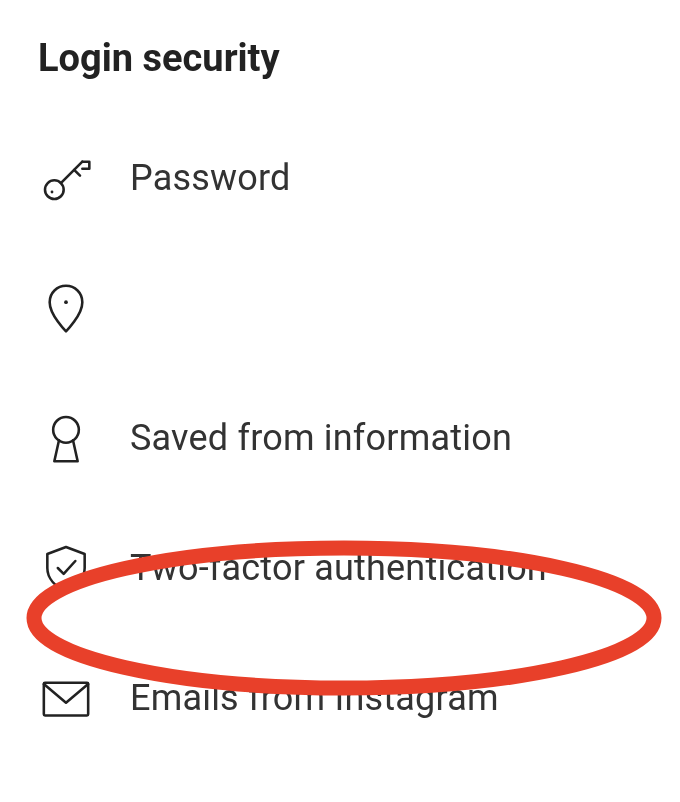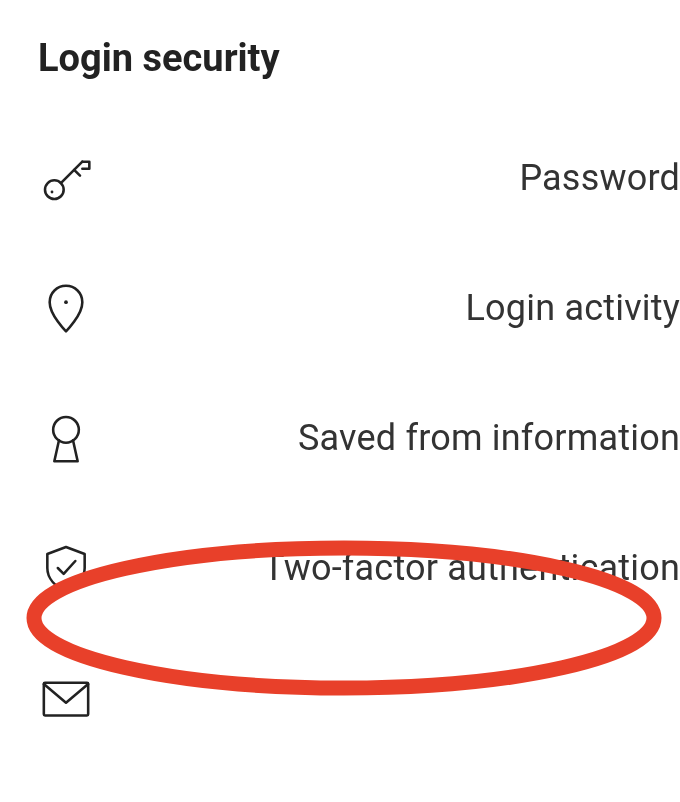--- a/index.html
+++ b/index.html
@@ -9,39 +9,38 @@
     }
     body {
       width: 680px;
       height: 802px;
       background: #ffffff;
       font-family: -apple-system, BlinkMacSystemFont, "Segoe UI", Roboto, Helvetica, Arial, sans-serif;
       color: #1a1a1a;
       position: relative;
     }
     .container {
-      padding: 36px 0 0 38px;
+      padding: 36px 16px 0 38px;
     }
     .section-title {
       font-size: 38px;
       font-weight: 700;
       color: #222;
       margin-bottom: 70px;
     }
     .menu {
       display: flex;
       flex-direction: column;
       gap: 74px;
     }
     .menu-item {
       display: flex;
       align-items: center;
       gap: 36px;
       cursor: pointer;
-      justify-content: space-between;
     }
     .icon-wrap {
       width: 56px;
       height: 56px;
       display: flex;
       align-items: center;
       justify-content: center;
       flex-shrink: 0;
     }
     .icon-wrap svg {
@@ -93,21 +92,20 @@
       <span class="menu-label">Password</span>
     </div>
 
     <div class="menu-item">
       <span class="icon-wrap">
         <svg viewBox="0 0 48 48">
           <path d="M24 44 C24 44 10 30 10 19 C10 11 16.3 5 24 5 C31.7 5 38 11 38 19 C38 30 24 44 24 44 Z"></path>
           <circle cx="24" cy="19" r="1.6" fill="#222" stroke="none"></circle>
         </svg>
       </span>
-      <span class="menu-label">Login activity</span>
     </div>
 
     <div class="menu-item">
       <span class="icon-wrap">
         <svg viewBox="0 0 48 48">
           <circle cx="24" cy="17" r="11"></circle>
           <path d="M18 26 L14 44 L34 44 L30 26"></path>
         </svg>
       </span>
       <span class="menu-label">Saved from information</span>
@@ -123,20 +121,21 @@
       <span class="menu-label">Two-factor authentication</span>
     </div>
 
     <div class="menu-item">
       <span class="icon-wrap">
         <svg viewBox="0 0 48 48">
           <rect x="5" y="11" width="38" height="28" rx="1"></rect>
           <path d="M5 12 L24 28 L43 12"></path>
         </svg>
       </span>
+      <span class="menu-label">Emails from Instagram</span>
     </div>
 
   </div>
 </div>
 
 <div class="highlight-ellipse">
   <svg viewBox="0 0 640 164">
     <ellipse cx="320" cy="82" rx="310" ry="70" fill="none" stroke="#e8402a" stroke-width="15"></ellipse>
   </svg>
 </div>

